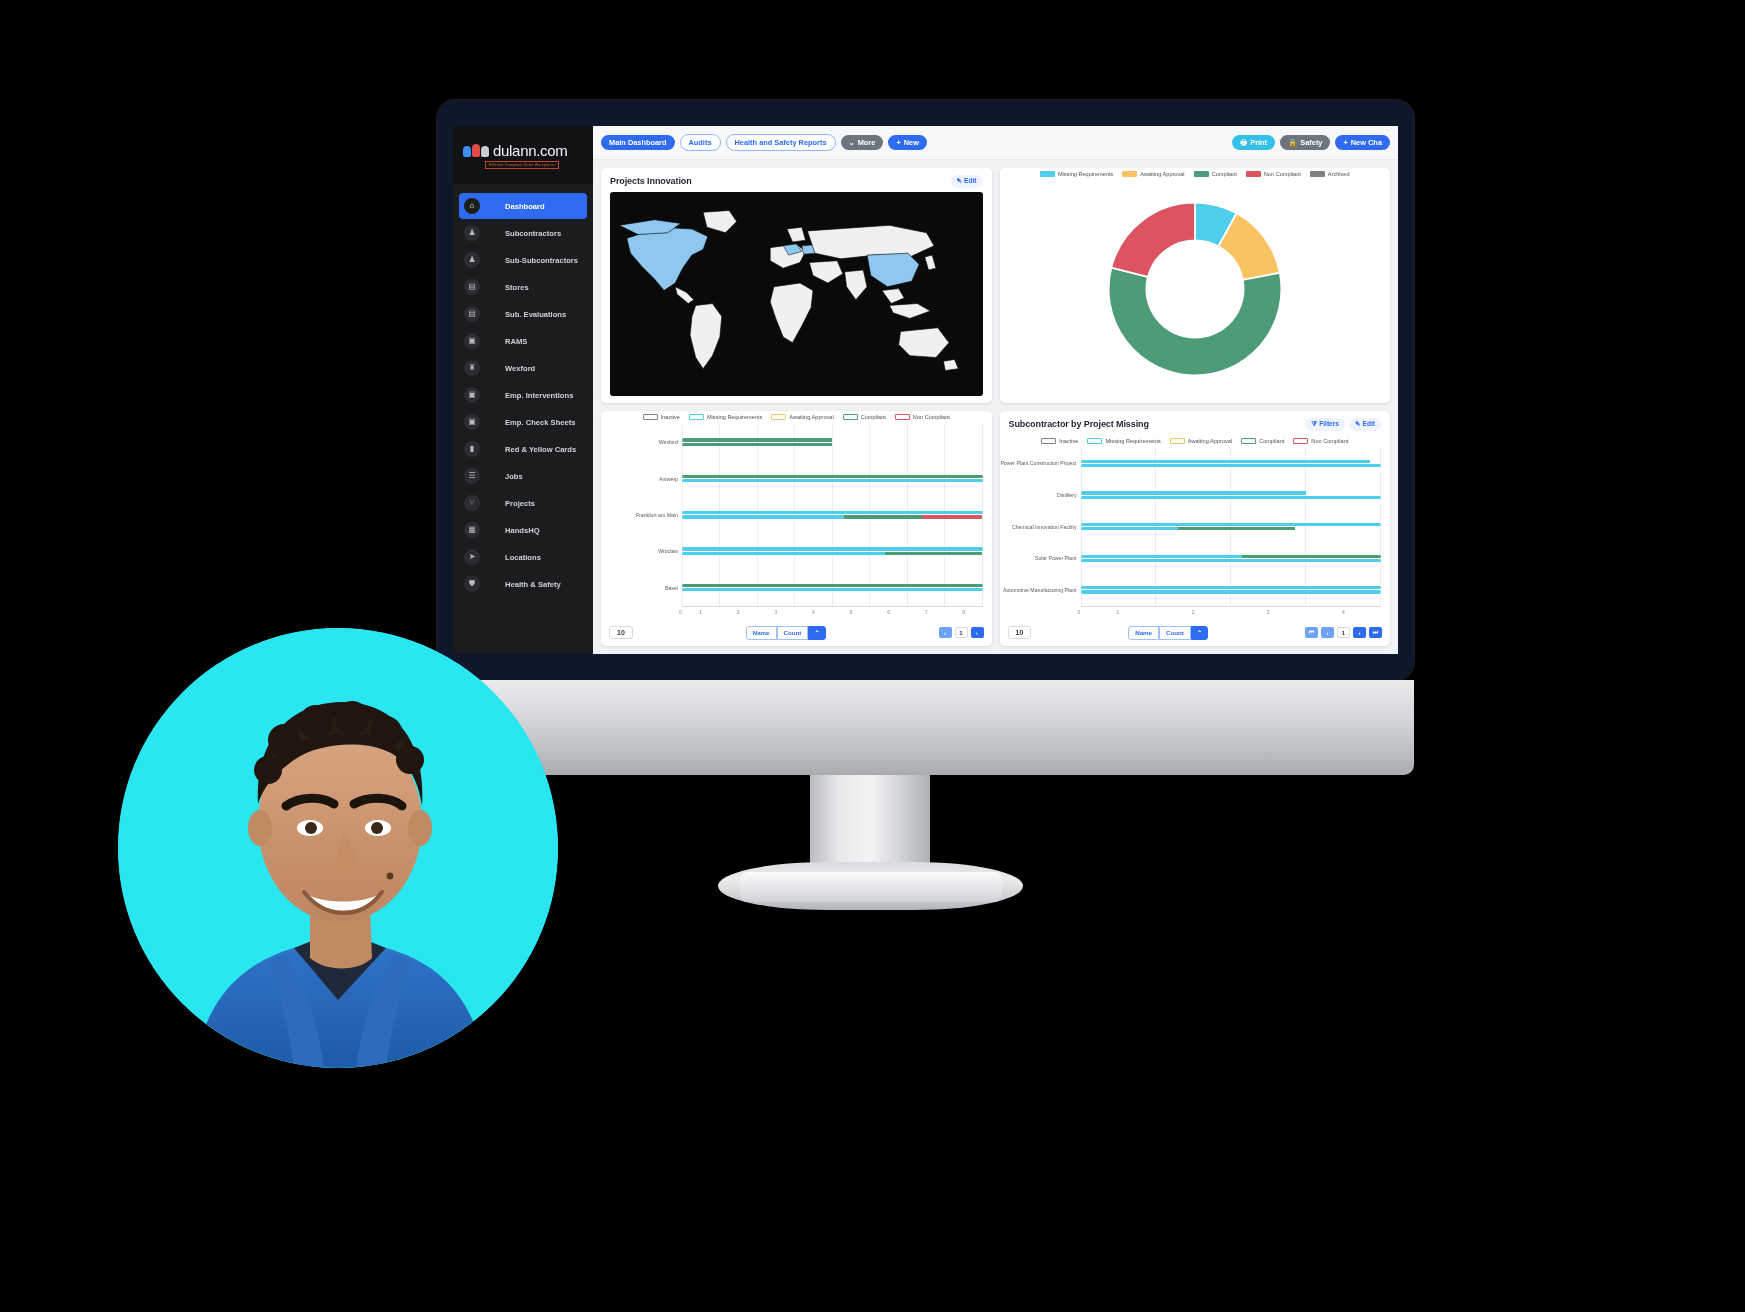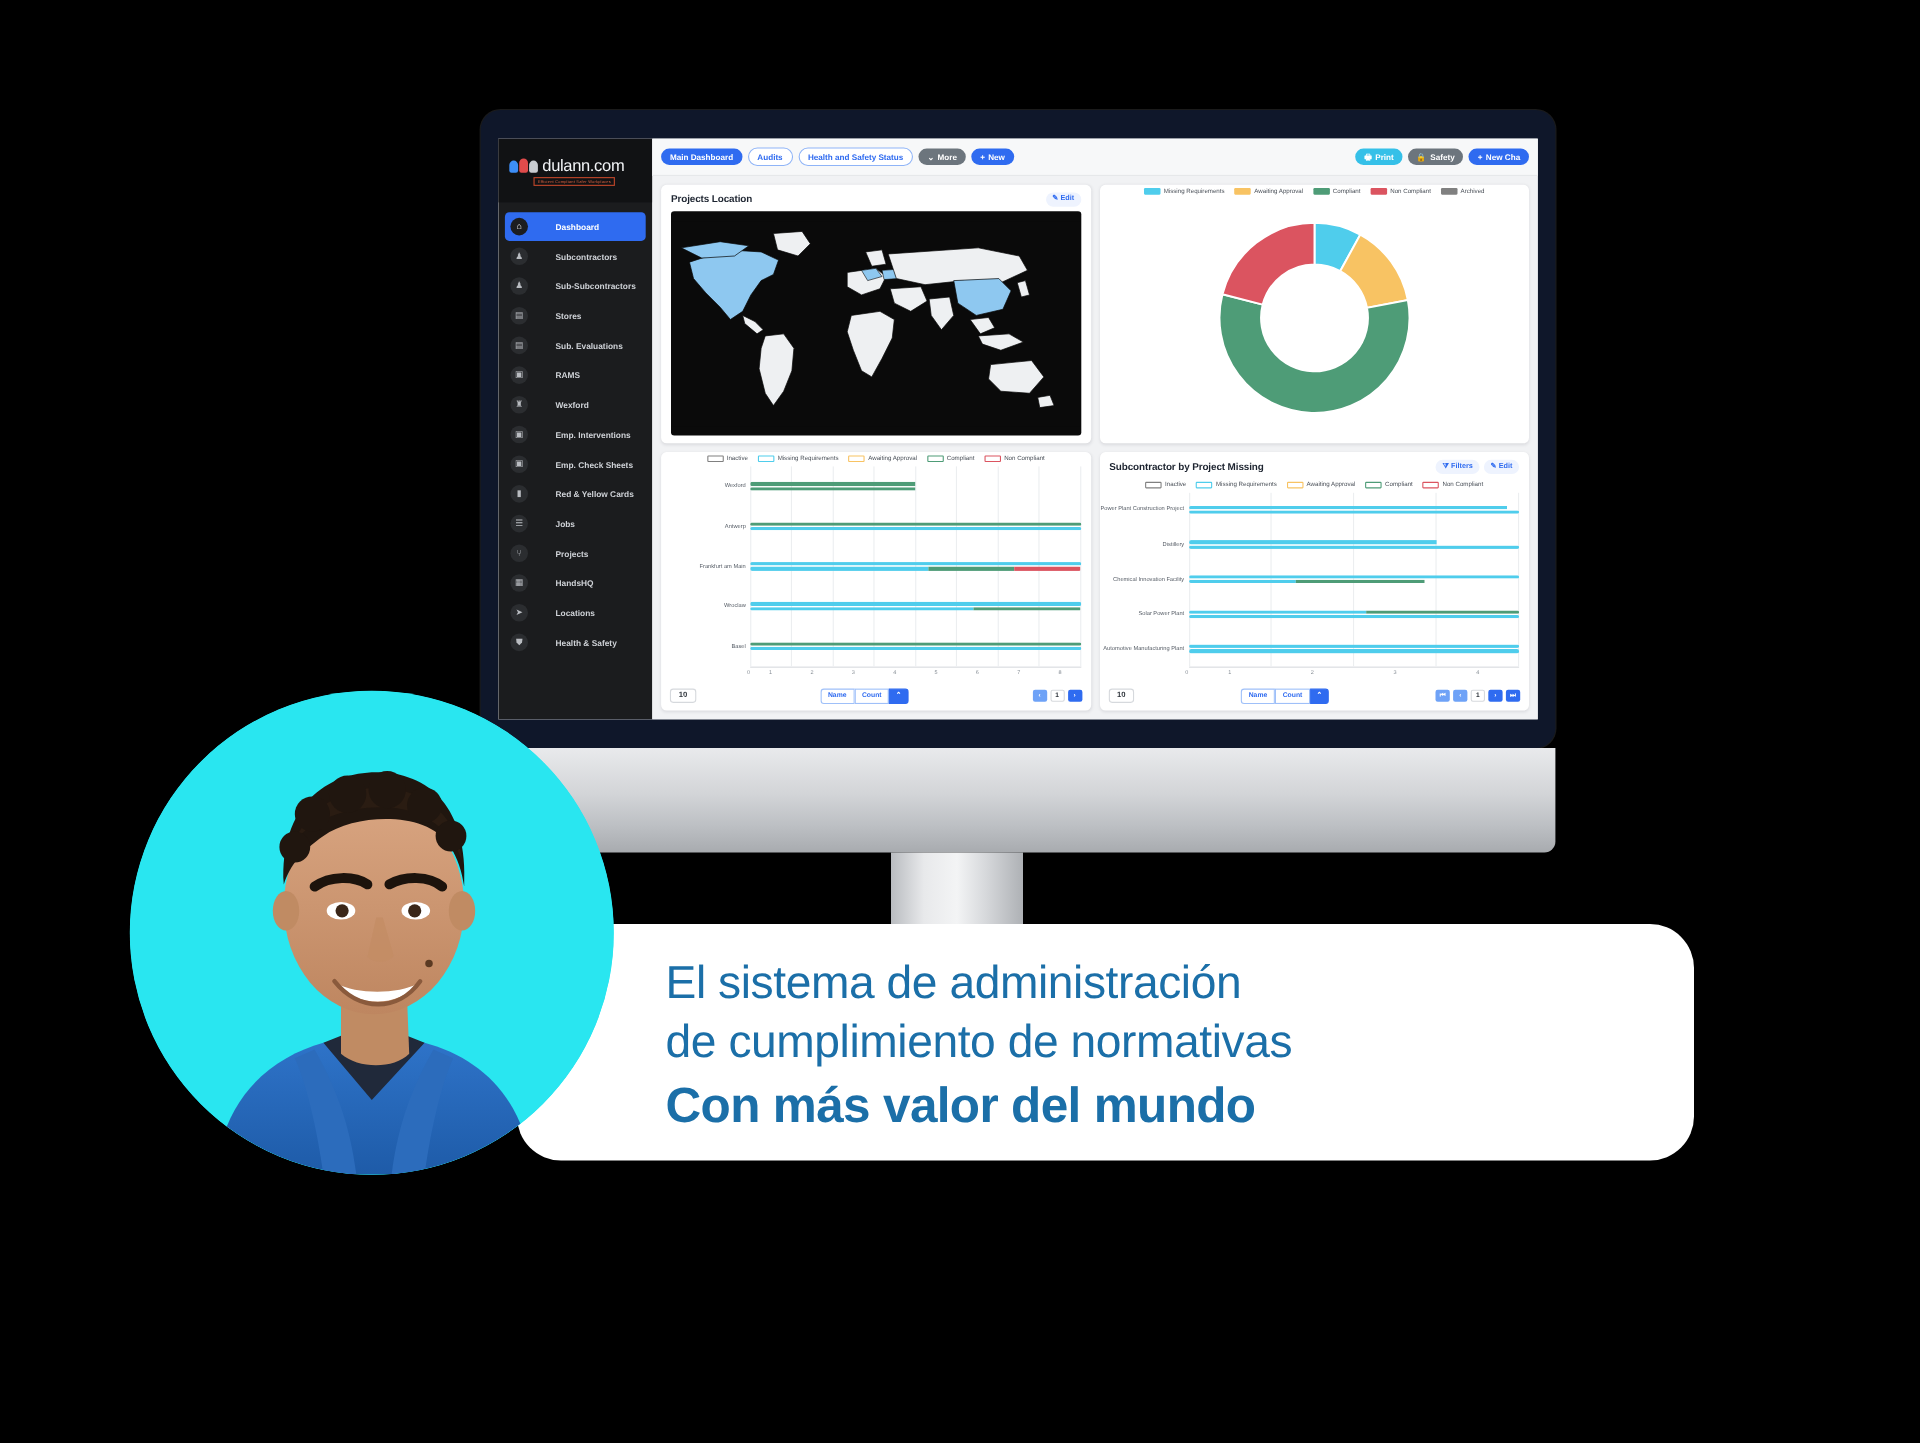--- a/index.html
+++ b/index.html
@@ -297,21 +297,21 @@
               <span class="nav-label">Health &amp; Safety</span>
             </div>
           </nav>
       </aside>
 
       <div class="main">
 
         <div class="topbar">
           <div class="pill solid">Main Dashboard</div>
           <div class="pill outline">Audits</div>
-          <div class="pill outline">Health and Safety Status</div>
+          <div class="pill outline">Health and Safety Reports</div>
           <div class="pill grey">
             <span>⌄</span>
             <span>More</span>
           </div>
           <div class="pill blue-new">
             <span>+</span>
             <span>New</span>
           </div>
           <div class="topbar-right">
             <div class="pill cyan">
@@ -326,21 +326,21 @@
               <span>+</span>
               <span>New Cha</span>
             </div>
           </div>
         </div>
 
         <div class="grid">
 
           <section class="card">
             <div class="card-head">
-              <span class="card-title">Projects Location</span>
+              <span class="card-title">Projects Innovation</span>
               <div class="card-actions">
                 <span class="mini-btn">
                   <span>✎</span>
                   <span>Edit</span>
                 </span>
               </div>
             </div>
             <div class="card-body">
               <div class="map-wrap">
                 <svg viewBox="0 0 400 200" preserveAspectRatio="xMidYMid meet">
@@ -664,27 +664,20 @@
         </div>
       </div>
     </div>
   </div>
 
   <div class="monitor-chin"></div>
   <div class="stand-neck"></div>
   <div class="stand-base"></div>
   <div class="stand-base2"></div>
 
-  <div class="caption-card">
-    <div class="caption-text">
-      <div class="cap-l1">El sistema de administración</div>
-      <div class="cap-l2">de cumplimiento de normativas</div>
-      <div class="cap-l3">Con más valor del mundo</div>
-    </div>
-  </div>
 
   <div class="avatar">
     <svg class="av-svg" viewBox="0 0 440 440">
       <defs>
         <clipPath id="circ">
             <circle cx="220" cy="220" r="220"></circle>
           </clipPath>
         <linearGradient id="jk" x1="0" y1="0" x2="0" y2="1">
           <stop offset="0%" stop-color="#2E73C8"></stop>
             <stop offset="100%" stop-color="#1E5BA8"></stop>

